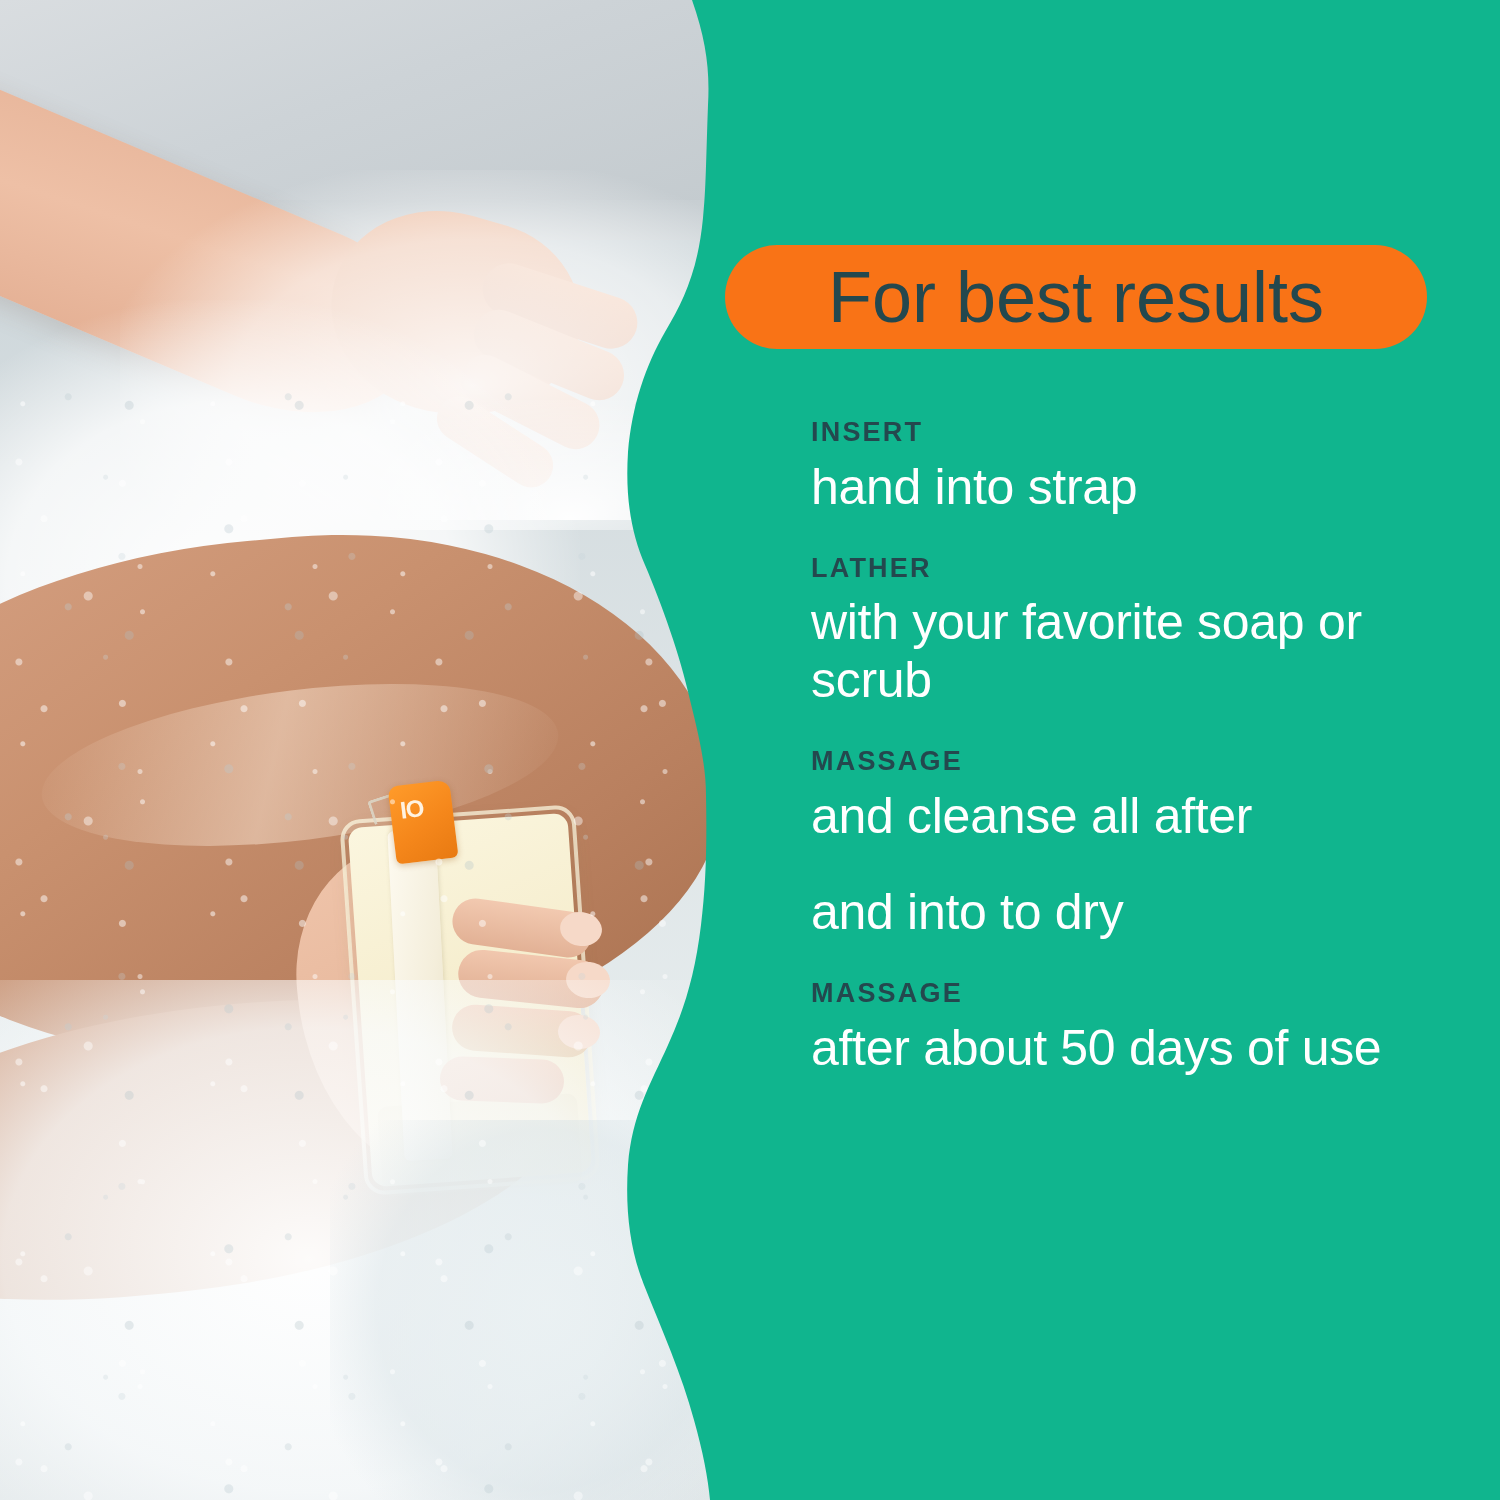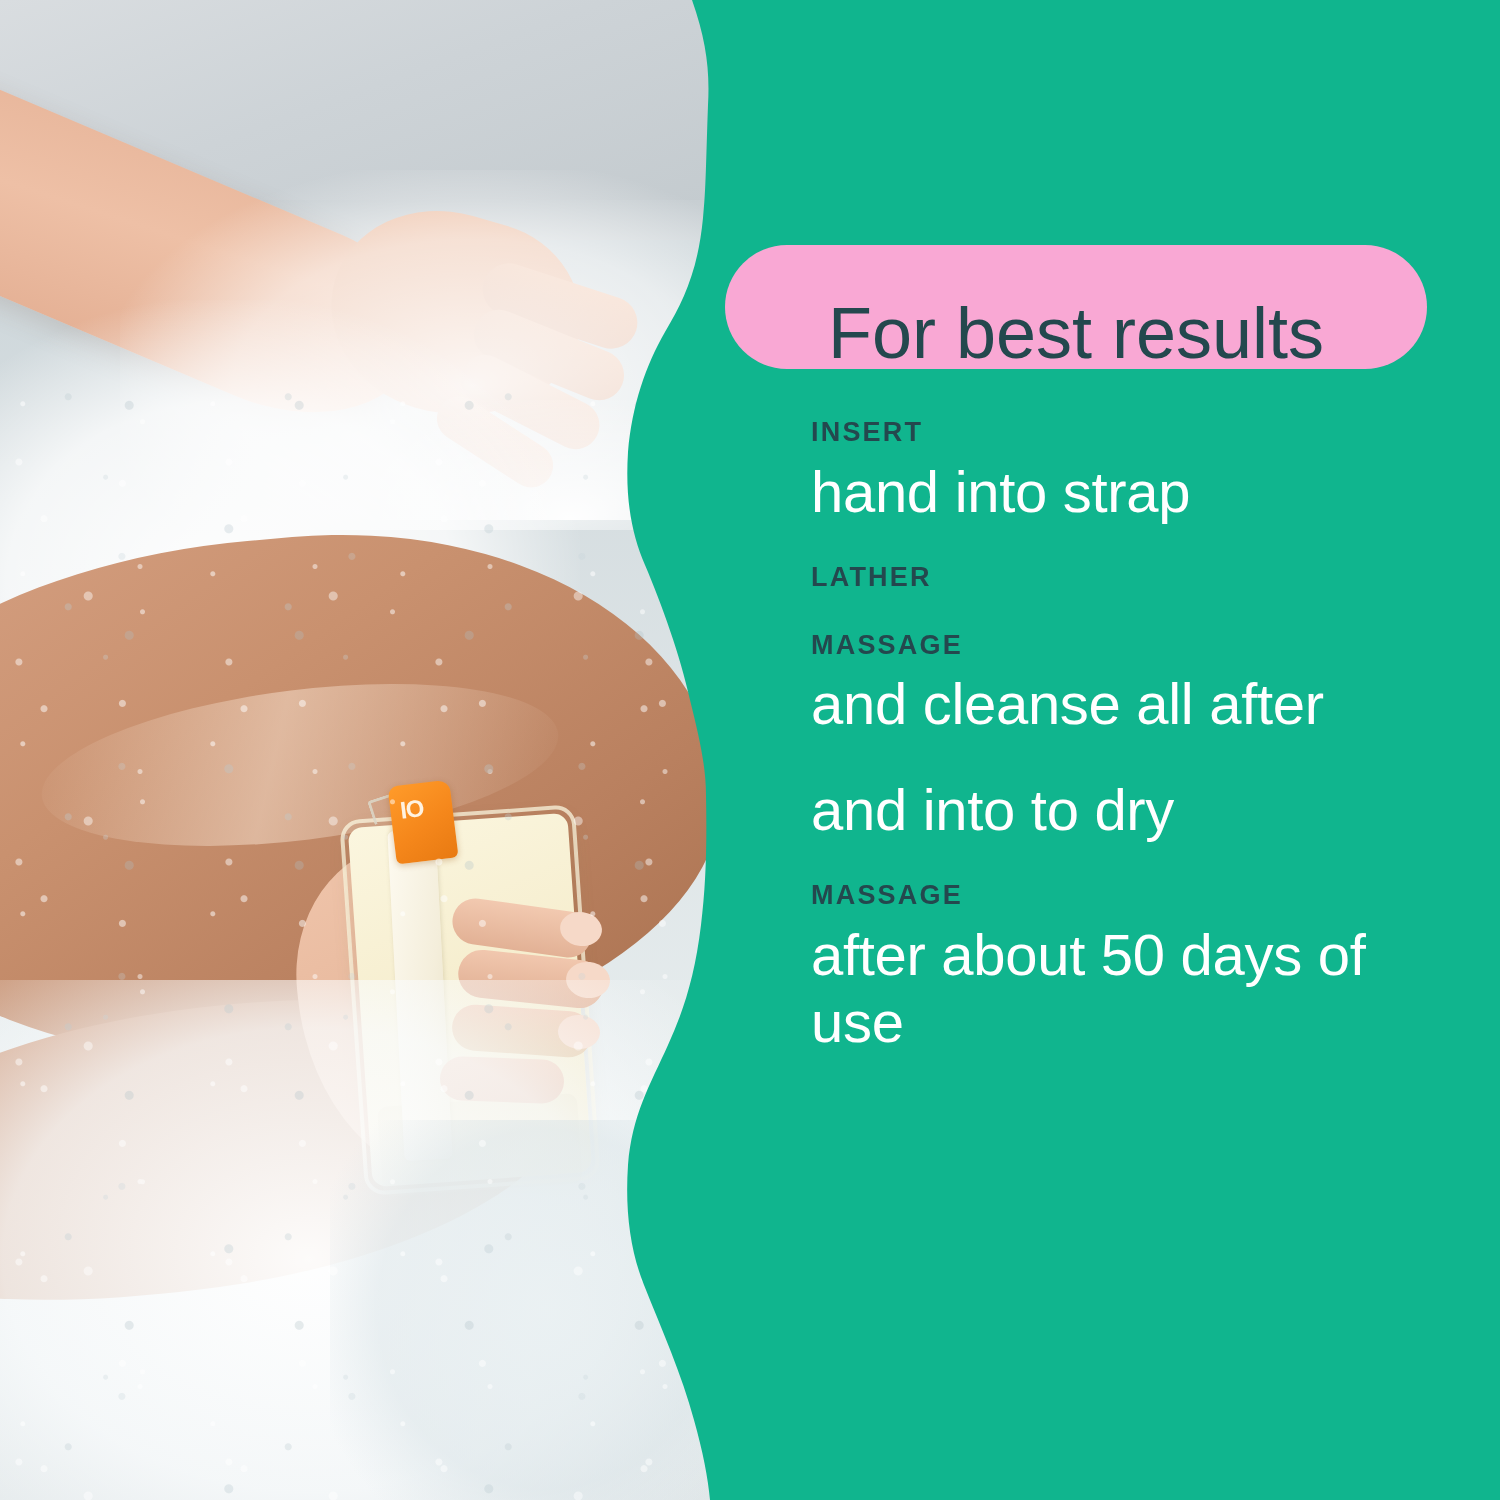--- a/index.html
+++ b/index.html
@@ -217,25 +217,25 @@
 
   
   .content {
     position: absolute;
     left: 0; top: 0;
     width: 1500px; height: 1500px;
   }
   .title-pill {
     position: absolute;
     left: 725px; top: 245px;
-    width: 702px; height: 124px;
-    background: #f9a8d4;
+    width: 702px; height: 104px;
+    background: #f97316;
     border-radius: 62px;
     display: flex;
-    align-items: flex-end;
+    align-items: center;
     justify-content: center;
   }
   .title-text {
     color: #24484e;
     font-size: 72px;
     font-weight: 400;
     letter-spacing: 0px;
     line-height: 1;
     white-space: nowrap;
   }
@@ -249,21 +249,21 @@
   .step-label {
     color: #24484e;
     font-size: 27px;
     font-weight: 700;
     letter-spacing: 2.2px;
     line-height: 1.1;
     margin-bottom: 10px;
   }
   .step-text {
     color: #ffffff;
-    font-size: 58px;
+    font-size: 50px;
     font-weight: 400;
     line-height: 1.16;
     letter-spacing: -0.3px;
   }
 </style>
 </head>
 <body>
 
 <div id="canvas">
 
@@ -337,20 +337,21 @@
 
     <div class="steps">
 
       <div class="step">
         <div class="step-label">INSERT</div>
         <div class="step-text">hand into strap</div>
       </div>
 
       <div class="step">
         <div class="step-label">LATHER</div>
+        <div class="step-text">with your favorite soap or scrub</div>
       </div>
 
       <div class="step">
         <div class="step-label">MASSAGE</div>
         <div class="step-text">and cleanse all after</div>
       </div>
 
       <div class="step">
         <div class="step-text">and into to dry</div>
       </div>

